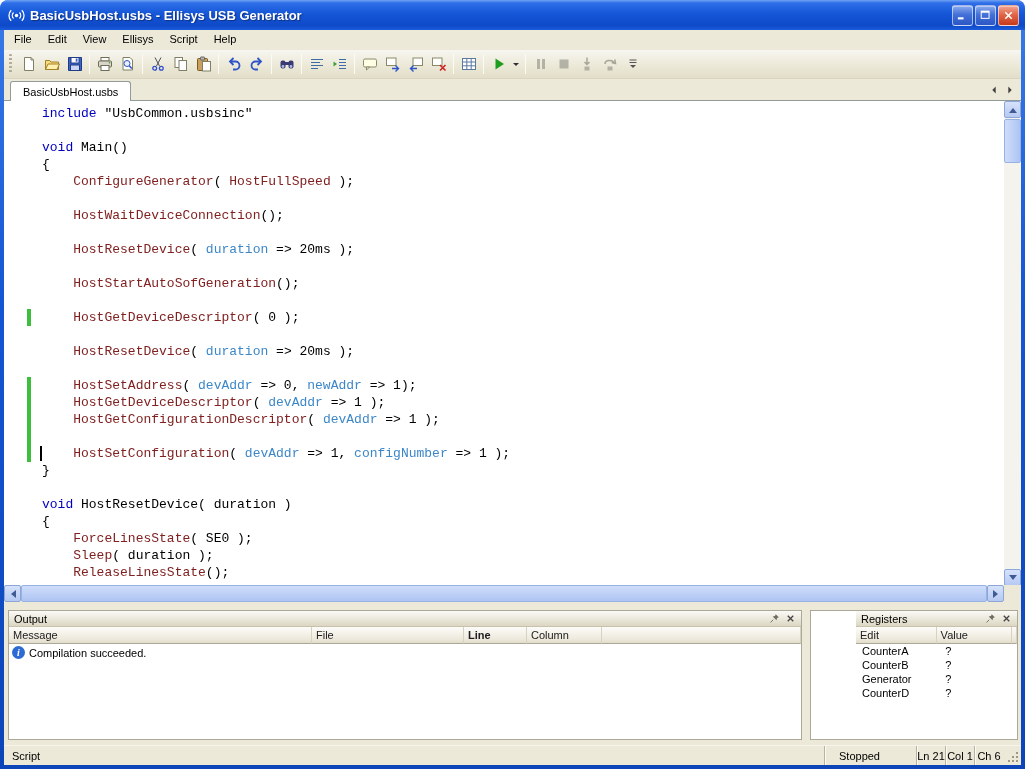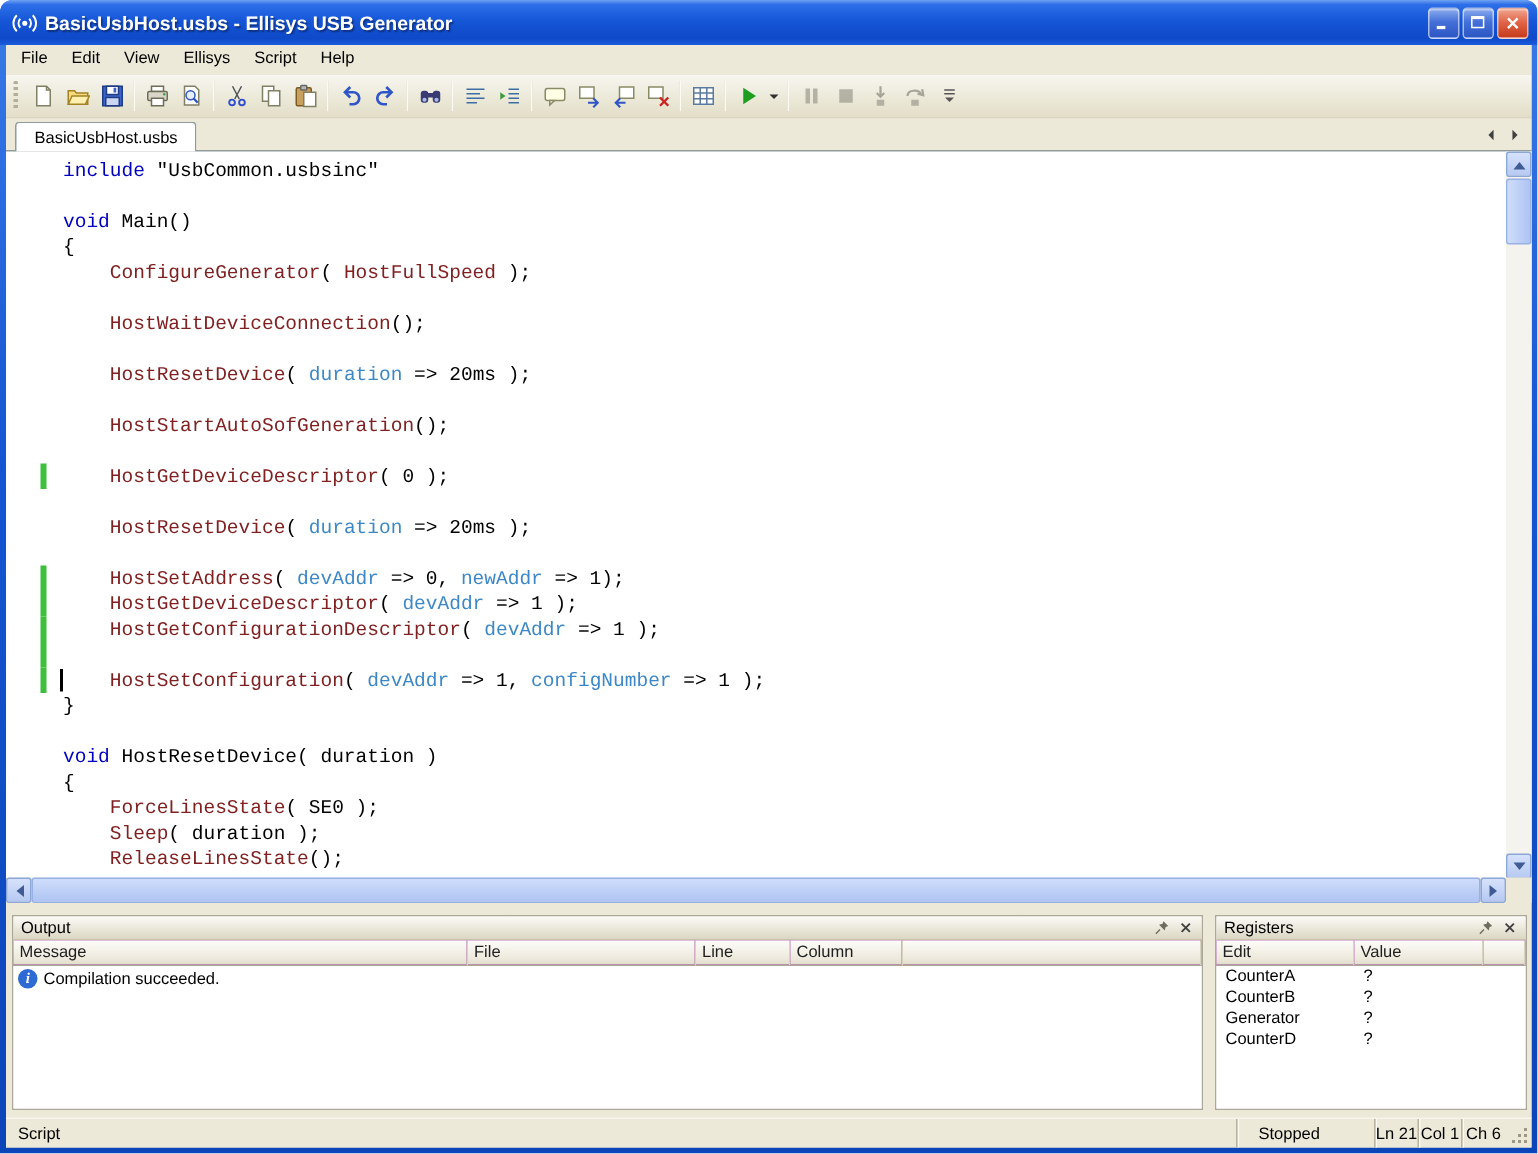--- a/index.html
+++ b/index.html
@@ -75,21 +75,21 @@
   .tri{width:0;height:0;border:4px solid transparent;}
   .tri.up{border-bottom:5px solid #3F5A94;margin-top:-3px;}
   .tri.down{border-top:5px solid #3F5A94;margin-bottom:-3px;}
   .tri.left{border-right:5px solid #3F5A94;margin-left:-3px;}
   .tri.right{border-left:5px solid #3F5A94;margin-right:-3px;}
   
   .bottom{position:absolute;top:572px;left:0;right:0;height:143px;background:#ECE9D8;}
   .panel{position:absolute;top:8px;height:130px;border:1px solid #ACA899;background:#fff;
     display:flex;flex-direction:column;}
   .panel.output{left:4px;width:794px;}
-  .panel.registers{left:806px;width:208px;}
+  .panel.registers{left:806px;width:208px;padding-left:45px;}
   .phead{height:16px;background:linear-gradient(180deg,#FBFAF6 0%,#DCD7C3 100%);
     border-bottom:1px solid #C8C2AC;display:flex;align-items:center;padding:0 3px 0 5px;
     font-size:11px;color:#000;}
   .phead .ptitle{flex:1;}
   .ph-btn{width:16px;height:14px;display:flex;align-items:center;justify-content:center;}
   .ph-btn svg{width:11px;height:11px;}
   .colhead{height:17px;display:flex;background:#a21caf;}
   .col-h{height:17px;padding:2px 0 0 4px;font-size:11px;color:#202020;
     background:linear-gradient(180deg,#FDFCF9 0%,#EDE9DC 75%,#E2DDCB 100%);
     border-right:1px solid #D8D3C0;border-bottom:1px solid #ACA899;overflow:hidden;white-space:nowrap;}
@@ -432,21 +432,21 @@
             </div>
           <div class="ph-btn">
               <svg viewBox="0 0 14 14">
                 <path d="M3.5 3.5l7 7M10.5 3.5l-7 7" stroke="#404040" stroke-width="1.6"></path>
               </svg>
             </div>
         </div>
         <div class="colhead" id="out-cols">
             <div class="col-h" style="width: 303px;">Message</div>
             <div class="col-h" style="width: 152px;">File</div>
-            <div class="col-h" style="width: 63px;">Line</div>
+            <div class="col-h" style="width: 63px; font-weight: bold;">Line</div>
             <div class="col-h" style="width: 75px;">Column</div>
             <div class="col-h" style="flex: 1 1 0%;"></div>
           </div>
         <div class="pcontent" id="out-content">
             <div class="out-row">
               <span class="info-i">i</span>
               <span>Compilation succeeded.</span>
             </div>
           </div>
       </div>

